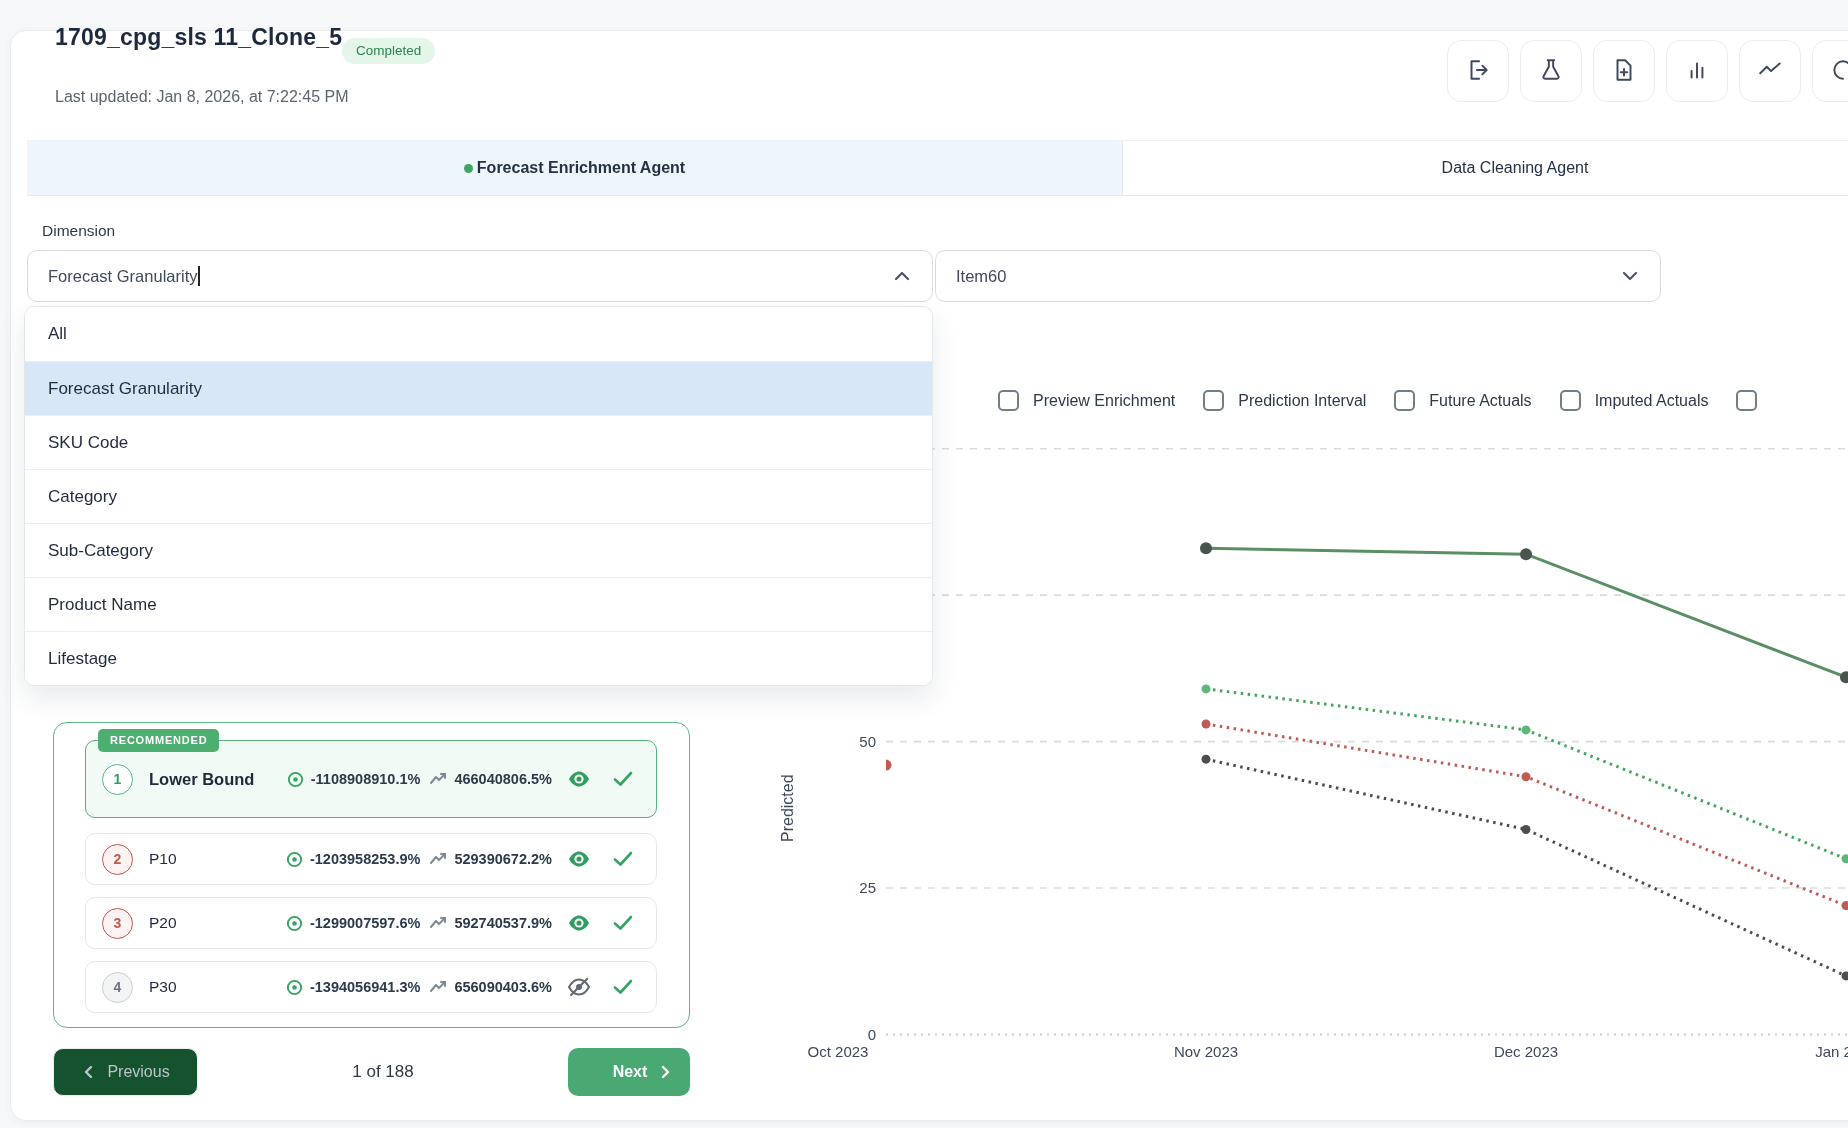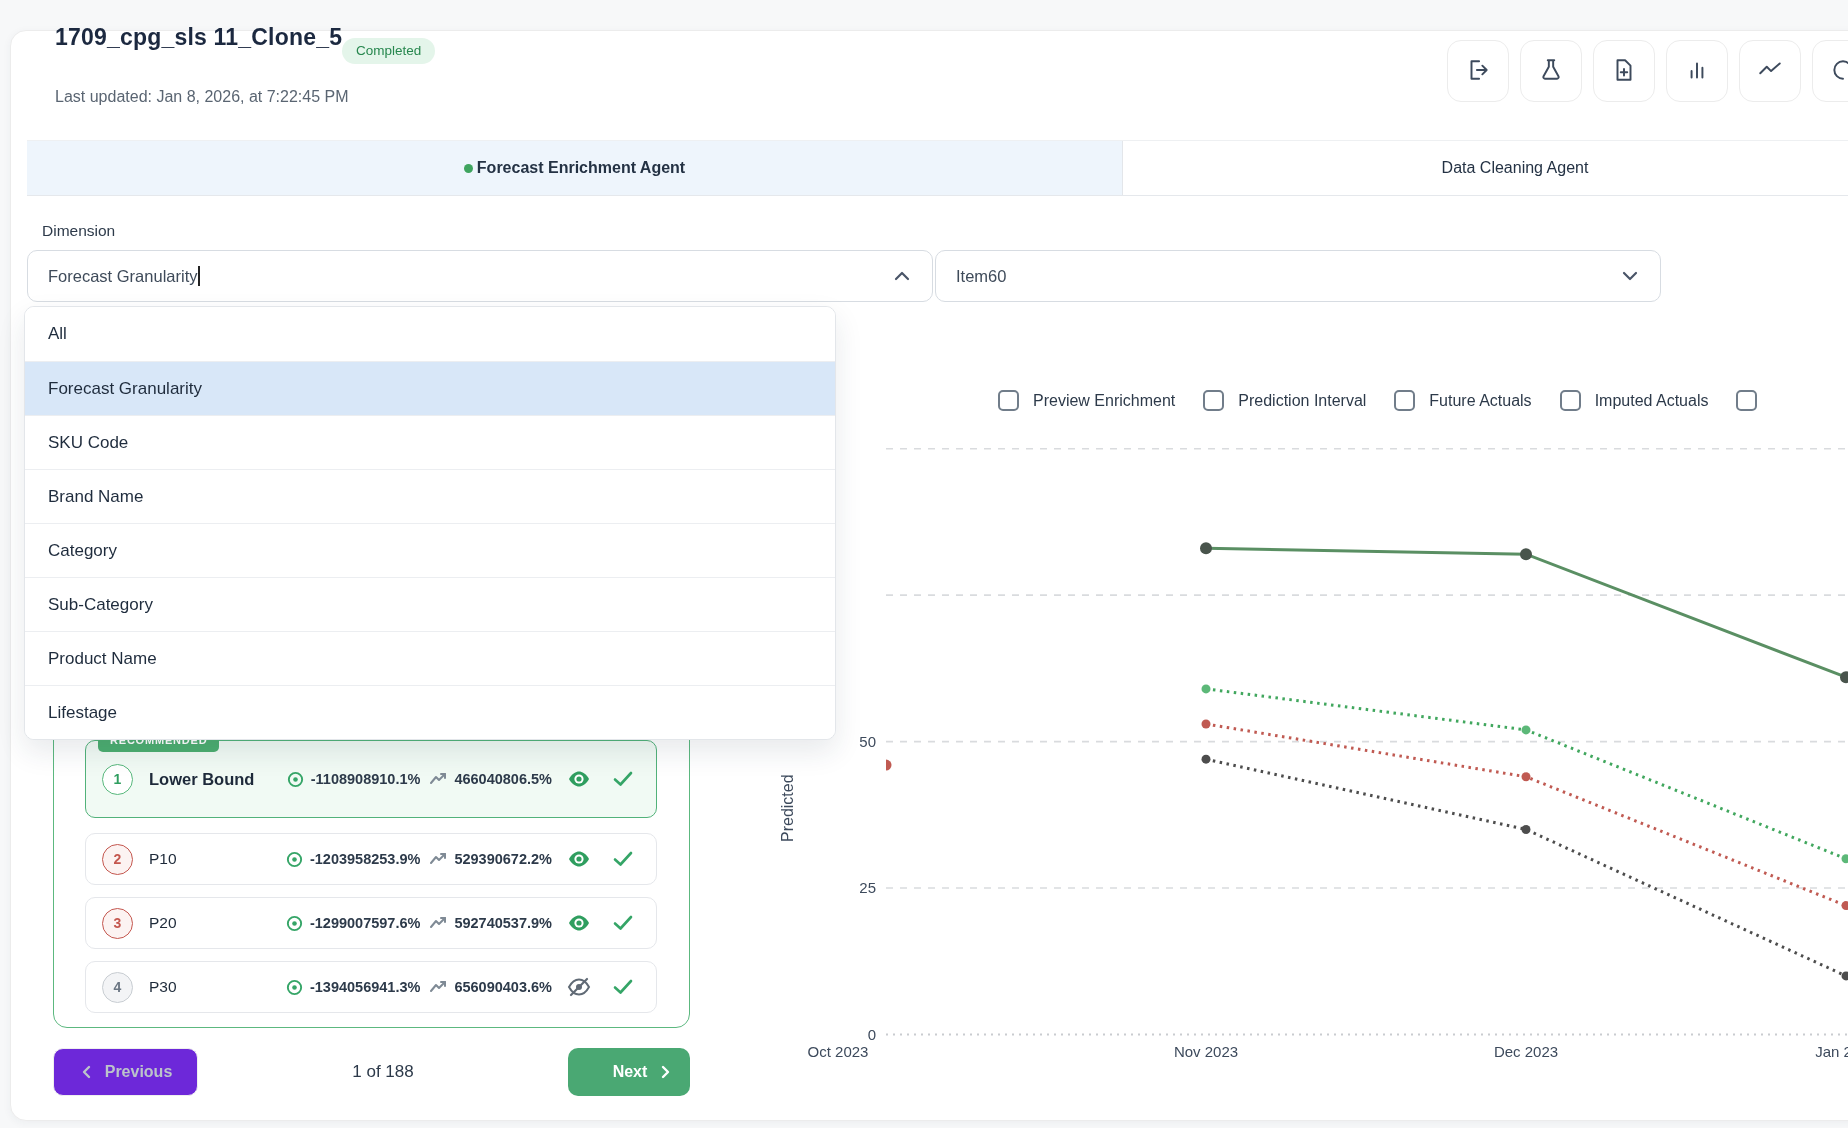--- a/index.html
+++ b/index.html
@@ -25,21 +25,21 @@
   #tab-dca { width:785px; background:#ffffff; border-left:1px solid #e3e6ea; }
   .tab-dot { width:9px; height:9px; border-radius:50%; background:#3fa45f; }
   
   .field-label { position:absolute; font-size:15.5px; color:#2d3a4a; }
   .select-box { position:absolute; height:52px; background:#fff; border:1px solid #d7dce2; border-radius:10px;
     display:flex; align-items:center; font-size:16.5px; color:#3f4b5a; padding:0 20px; }
   .select-box .grow { flex:1; }
   .chev { stroke:#4a5568; fill:none; stroke-width:2.2; stroke-linecap:round; stroke-linejoin:round; }
   .caret-bar { display:inline-block; width:1.5px; height:20px; background:#222; margin-left:1px; vertical-align:middle; animation:none; }
   
-  #dim-list { position:absolute; left:24px; top:306px; width:812px; background:#fff;
+  #dim-list { position:absolute; left:24px; top:306px; width:909px; background:#fff;
     border:1px solid #e3e6ea; border-radius:10px; z-index:30; overflow:hidden;
     box-shadow:0 12px 28px rgba(30,50,70,.10); }
   .dim-item { height:54px; display:flex; align-items:center; padding-left:23px;
     font-size:17px; color:#1f2c3d; border-top:1px solid #eceef1; background:#fff; }
   .dim-item:first-child { border-top:none; }
   .dim-item.selected { background:#d8e7f8; }
   
   #cb-row { position:absolute; left:998px; top:390px; display:flex; gap:28px; z-index:5; }
   .cb-item { display:flex; align-items:center; gap:14px; font-size:16px; color:#2d3a4a; white-space:nowrap; }
   .cb-box { width:21px; height:21px; border:2px solid #717d8a; border-radius:5px; background:#fff; }
@@ -62,22 +62,22 @@
   .num-green { border-color:#57b87c; color:#2f9e5f; background:#fff; }
   .num-red { border-color:#c4574f; color:#c4574f; background:#fcf3f2; }
   .num-gray { border-color:#c8cdd2; color:#6b7683; background:#f3f4f6; }
   .cand-name { font-size:15.5px; color:#1e2a3a; width:150px; padding-left:6px; }
   .cand-card.rec .cand-name { font-weight:bold; font-size:16.5px; }
   .metric { display:flex; align-items:center; gap:6px; font-size:14.5px; font-weight:bold; color:#2d3a4a; white-space:nowrap;justify-content:space-between; }
   .icon-cell { width:34px; display:flex; justify-content:center; flex:none; }
   
   #pagination { position:absolute; left:53px; top:1048px; width:637px; height:48px;
     display:flex; align-items:center; justify-content:space-between; z-index:2; }
-  #prev-btn { width:145px; height:48px; border:1px solid #efefef; border-radius:10px; background:#6d28d9;
-    color:#bcc3ca; font-size:16px; display:flex; align-items:center; justify-content:center; gap:10px;font-weight:bold; }
+  #prev-btn { width:145px; height:48px; border:1px solid #efefef; border-radius:10px; background:#14532d;
+    color:#bcc3ca; font-size:16px; display:flex; align-items:center; justify-content:center; gap:10px; }
   #next-btn { width:122px; height:48px; border:none; border-radius:10px; background:#4aa873;
     color:#fff; font-size:16px; font-weight:bold; display:flex; align-items:center; justify-content:center; gap:10px;padding-left:28px; }
   #page-indicator { font-size:17px; color:#2d3a4a; }
   .pgchev { stroke-width:2.4; fill:none; stroke-linecap:round; stroke-linejoin:round; }
 </style>
 </head>
 <body>
 
 <div id="main-card"></div>
 
@@ -354,18 +354,17 @@
     <svg width="16" height="16" viewBox="0 0 16 16" class="pgchev" stroke="#ffffff">
         <path d="M6 3 L11 8 L6 13"></path>
       </svg>
   </button>
 </div>
 
 <div id="dim-list">
     <div class="dim-item">All</div>
     <div class="dim-item selected">Forecast Granularity</div>
     <div class="dim-item">SKU Code</div>
-    <div class="dim-item">Brand Name</div>
     <div class="dim-item">Category</div>
     <div class="dim-item">Sub-Category</div>
     <div class="dim-item">Product Name</div>
     <div class="dim-item">Lifestage</div>
   </div>
 
 </body></html>

